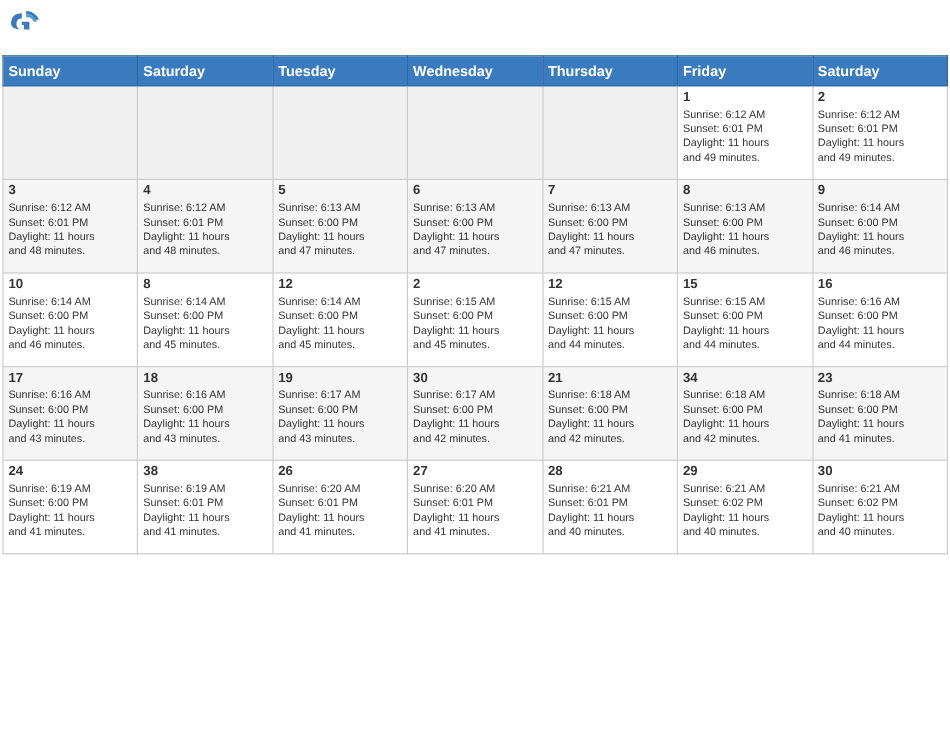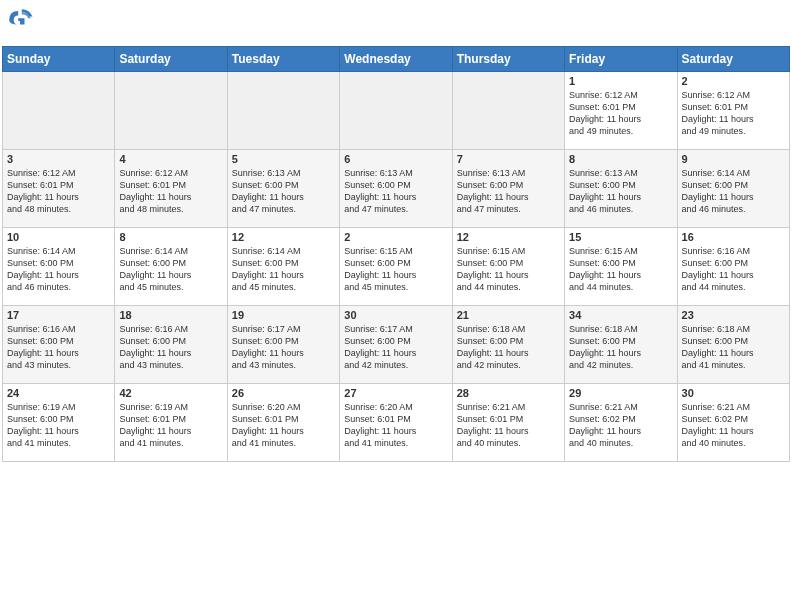--- a/index.html
+++ b/index.html
@@ -317,21 +317,21 @@
         </tr>
         <tr>
           <td>
             <span class="day-number">24</span>
             <div class="day-info" style="white-space: pre-line;">Sunrise: 6:19 AM
 Sunset: 6:00 PM
 Daylight: 11 hours
 and 41 minutes.</div>
           </td>
           <td>
-            <span class="day-number">42</span>
+            <span class="day-number">38</span>
             <div class="day-info" style="white-space: pre-line;">Sunrise: 6:19 AM
 Sunset: 6:01 PM
 Daylight: 11 hours
 and 41 minutes.</div>
           </td>
           <td>
             <span class="day-number">26</span>
             <div class="day-info" style="white-space: pre-line;">Sunrise: 6:20 AM
 Sunset: 6:01 PM
 Daylight: 11 hours

